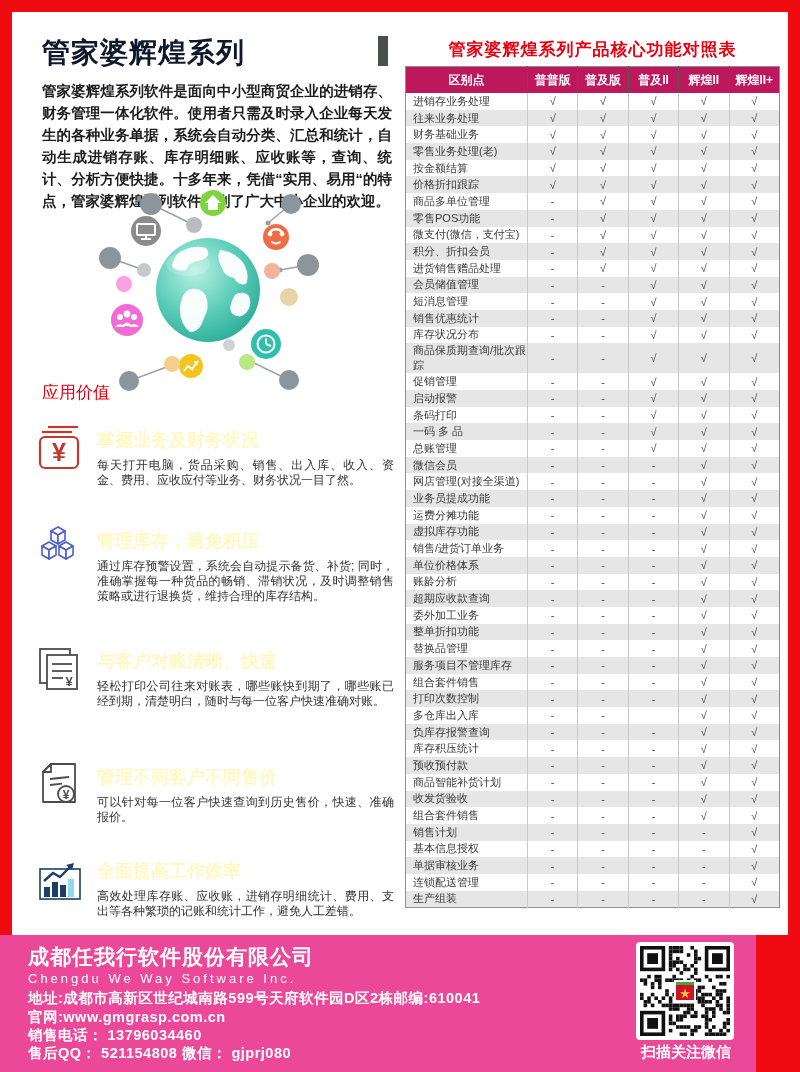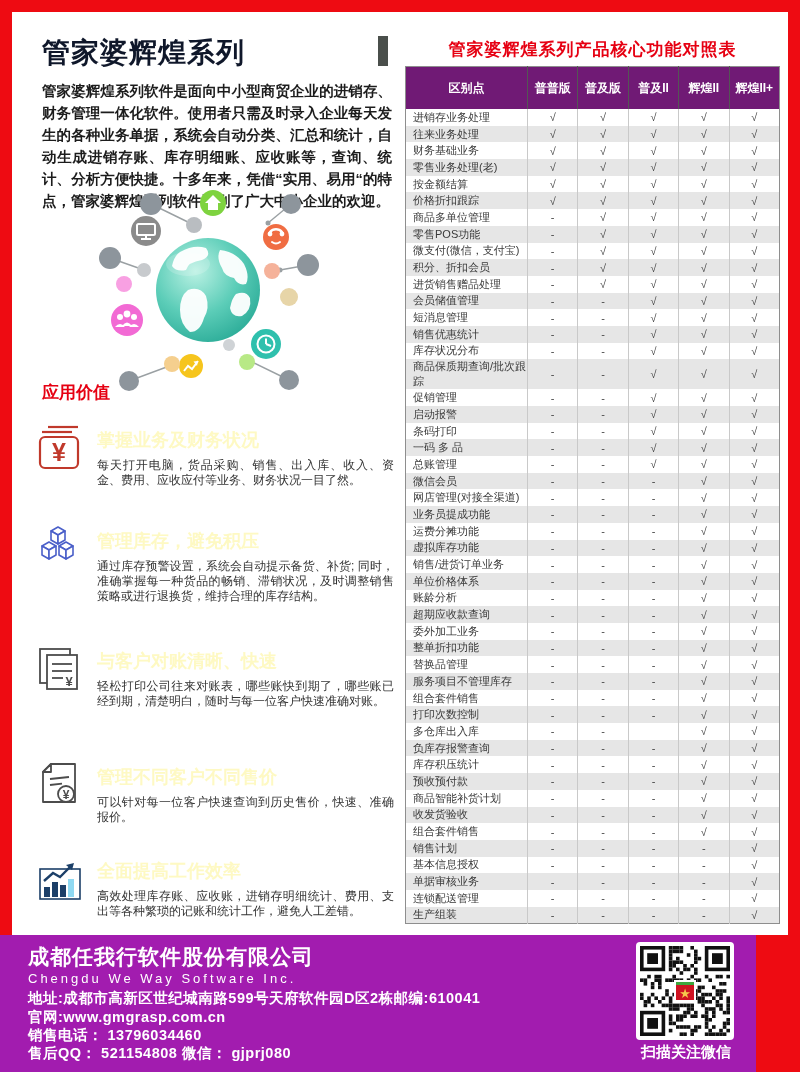--- a/index.html
+++ b/index.html
@@ -6,46 +6,46 @@
   .page{position:relative;width:800px;height:1072px;background:#ee0b12;overflow:hidden;
         font-family:"Liberation Sans","DejaVu Sans",sans-serif;}
   .content{position:absolute;left:12px;top:12px;width:776px;height:923px;background:#ffffff;}
 
   
   .main-title{position:absolute;left:42px;top:34px;font-size:28px;font-weight:bold;
               color:#0f172a;letter-spacing:1px;text-align:right;}
   .intro{position:absolute;left:42px;top:80px;width:350px;font-size:14.5px;line-height:22px;
          font-weight:600;color:#1c1c1c;text-align:justify;}
   .illustration{position:absolute;left:30px;top:190px;}
-  .app-value{position:absolute;left:42px;top:381px;font-size:17px;font-weight:bold;color:#e60012;}
+  .app-value{position:absolute;left:42px;top:381px;font-size:17px;font-weight:normal;color:#e60012;}
 
   .feature{position:absolute;left:36px;width:358px;display:flex;gap:13px;}
   .f1{top:420px}.f2{top:521px}.f3{top:641px}.f4{top:757px}.f5{top:851px}
   .feature .ficon{flex:0 0 48px;padding-top:4px;}
   .feature .ftext{flex:1;}
   .feature h3{margin:8px 0 6px 0;font-size:18px;font-weight:bold;color:#fef9c3;}
   .feature p{margin:0;font-size:12px;line-height:15px;color:#333;text-align:justify;}
 
   
   .dark-bar{position:absolute;left:378px;top:36px;width:10px;height:30px;background:#4a4f4b;}
   .cmp-title{position:absolute;left:405px;top:38px;width:375px;text-align:center;
              font-size:17px;font-weight:bold;color:#e60012;letter-spacing:1px;}
   table.cmp{position:absolute;left:405px;top:66px;width:375px;border-collapse:collapse;
             table-layout:fixed;border:1px solid #8e8e8e;}
-  table.cmp thead th{background:#701a75;color:#ffffff;font-size:12px;font-weight:bold;
-            height:42px;border-right:1px solid #555;padding:0;}
+  table.cmp thead th{background:#be185d;color:#ffffff;font-size:12px;font-weight:bold;
+            height:26px;border-right:1px solid #555;padding:0;}
   table.cmp thead th:last-child{border-right:none;}
   table.cmp tbody td{height:16.7px;font-size:11px;color:#454545;text-align:center;
             padding:0;border-right:1px solid #c9c9c9;}
   table.cmp tbody td:last-child{border-right:none;}
   table.cmp tbody td.label{text-align:left;padding-left:7px;color:#3a3a3a;}
   table.cmp tbody tr:nth-child(even){background:#e6e6e6;}
 
   
-  .footer{position:absolute;left:0;top:935px;width:756px;height:137px;background:#a21caf;color:#fff;}
+  .footer{position:absolute;left:0;top:935px;width:756px;height:137px;background:#ec4899;color:#fff;}
   .footer .co-cn{position:absolute;left:28px;top:8px;font-size:21px;font-weight:bold;letter-spacing:1px;}
   .footer .co-en{position:absolute;left:28px;top:36px;font-size:13px;letter-spacing:3px;}
   .footer .fline{position:absolute;left:28px;font-size:14.5px;font-weight:600;letter-spacing:.5px;}
   .footer .l1{top:54px}.footer .l2{top:73px}.footer .l3{top:91px}.footer .l4{top:109px}
   .qr-box{position:absolute;left:636px;top:7px;width:98px;height:98px;background:#fff;border-radius:4px;}
   .qr-caption{position:absolute;left:616px;top:108px;width:140px;text-align:center;
               font-size:15px;font-weight:600;}
 </style>
 </head>
 <body>

